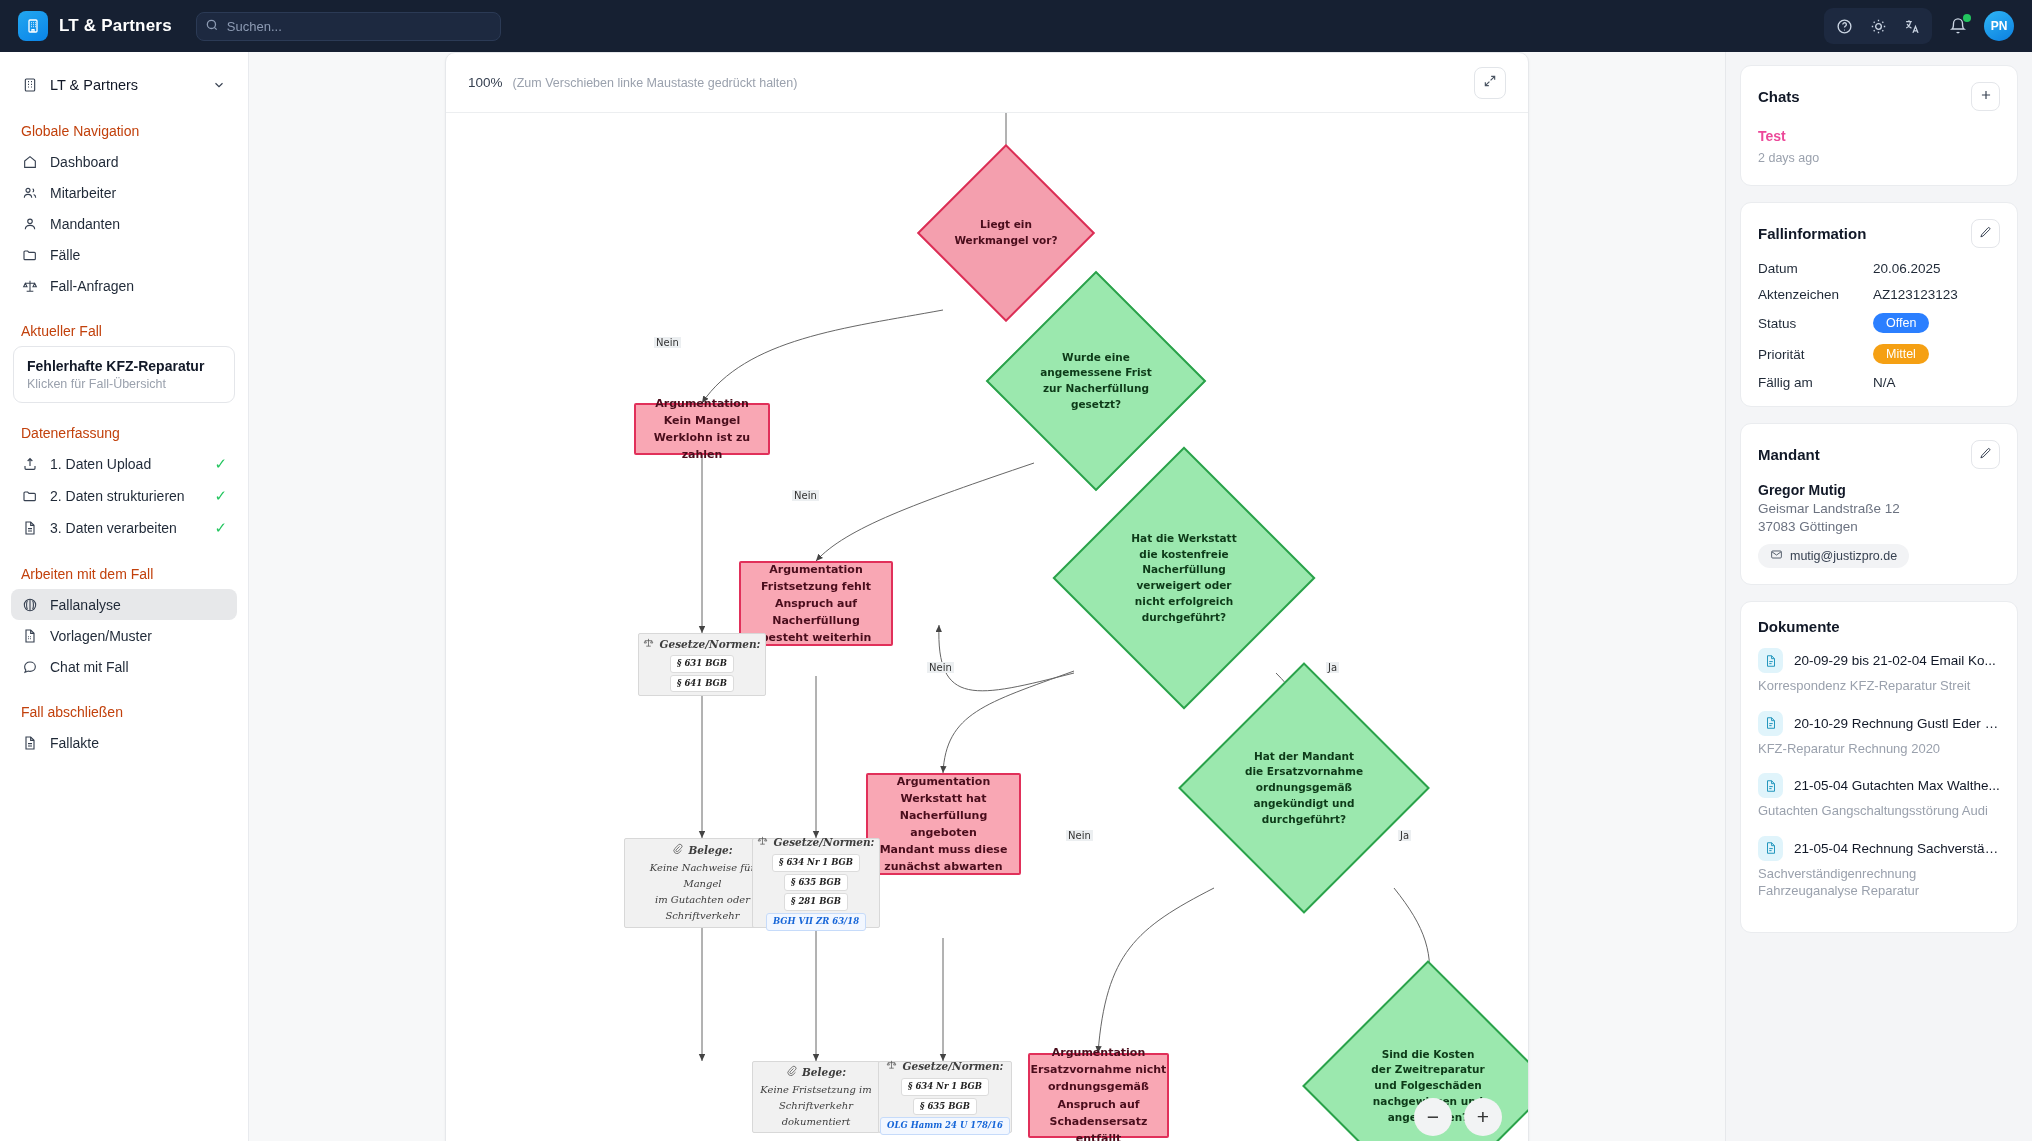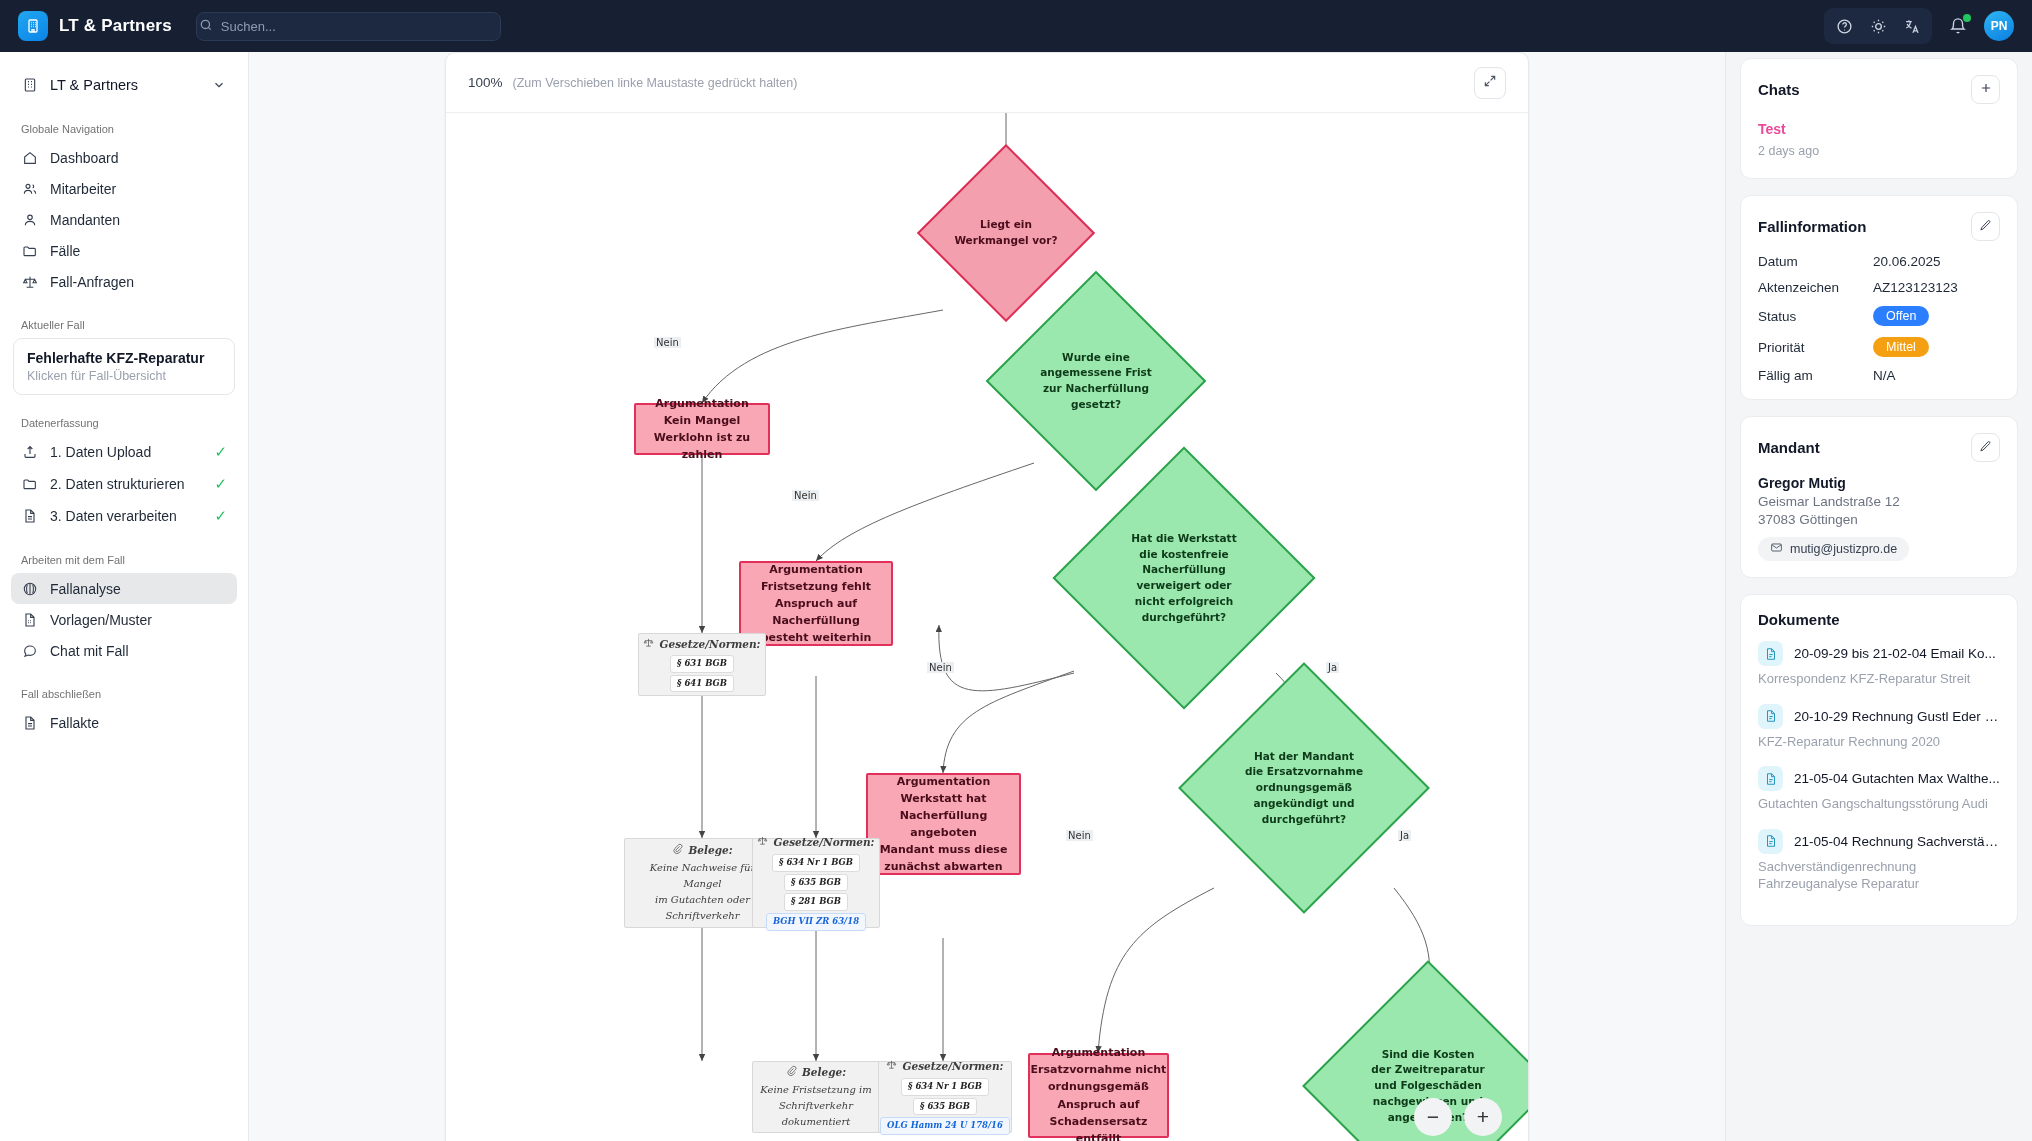--- a/index.html
+++ b/index.html
@@ -29,21 +29,21 @@
     color: #fff;
   }
   .brand-name { color: #fff; font-weight: bold; font-size: 17px; letter-spacing: .2px; }
   .search-wrap {
     margin-left: 24px;
     width: 305px; height: 29px;
     background: #1d2940;
     border: 1px solid #2b3a55;
     border-radius: 8px;
     display: flex; align-items: center;
-    gap: 8px; padding: 0 2px;
+    gap: 8px; padding: 0 8px;
   }
   .search-wrap svg { stroke: #8d9bb3; }
   .search-input {
     background: transparent; border: 0; outline: none;
     color: #e5ecf7; font-size: 13px; width: 100%;
     font-family: "Liberation Sans", sans-serif;
   }
   .search-input::placeholder { color: #8d9bb3; }
   .topbar-right {
     margin-left: auto; display: flex; align-items: center; gap: 12px;
@@ -83,21 +83,21 @@
     border-right: 1px solid #e8eaee;
     padding: 16px 11px 0 11px;
     overflow: hidden;
   }
   .org-row {
     display: flex; align-items: center; gap: 12px;
     padding: 8px 10px; border-radius: 8px; cursor: pointer;
   }
   .org-name { font-size: 14.5px; color: #111827; flex: 1; }
   .sect-label {
-    font-size: 11px; color: #737373;
+    font-size: 14px; color: #c2410c;
     padding: 0 10px; margin: 22px 0 7px;
   }
   .nav-item {
     display: flex; align-items: center; gap: 12px;
     padding: 7px 10px; border-radius: 8px; cursor: pointer;
     font-size: 14px; color: #1f2937;
   }
   .nav-item.active { background: #e7e8ea; }
   .nav-item .lbl { flex: 1; }
   .check { color: #22c55e; font-size: 15px; }
@@ -217,21 +217,21 @@
     display: flex; align-items: center; justify-content: center;
     cursor: pointer; font-size: 21px; color: #333;
     font-family: "Liberation Sans", sans-serif;
   }
 
   
   .rightpanel {
     width: 307px; min-width: 307px;
     background: #f4f5f7;
     border-left: 1px solid #e6e8eb;
-    padding: 6px 14px;
+    padding: 13px 14px;
     overflow: hidden;
   }
   .card {
     background: #fff; border: 1px solid #eaecef;
     border-radius: 11px; padding: 16px 17px;
     margin-bottom: 16px;
   }
   .card-head {
     display: flex; align-items: center; justify-content: space-between;
     margin-bottom: 13px;

